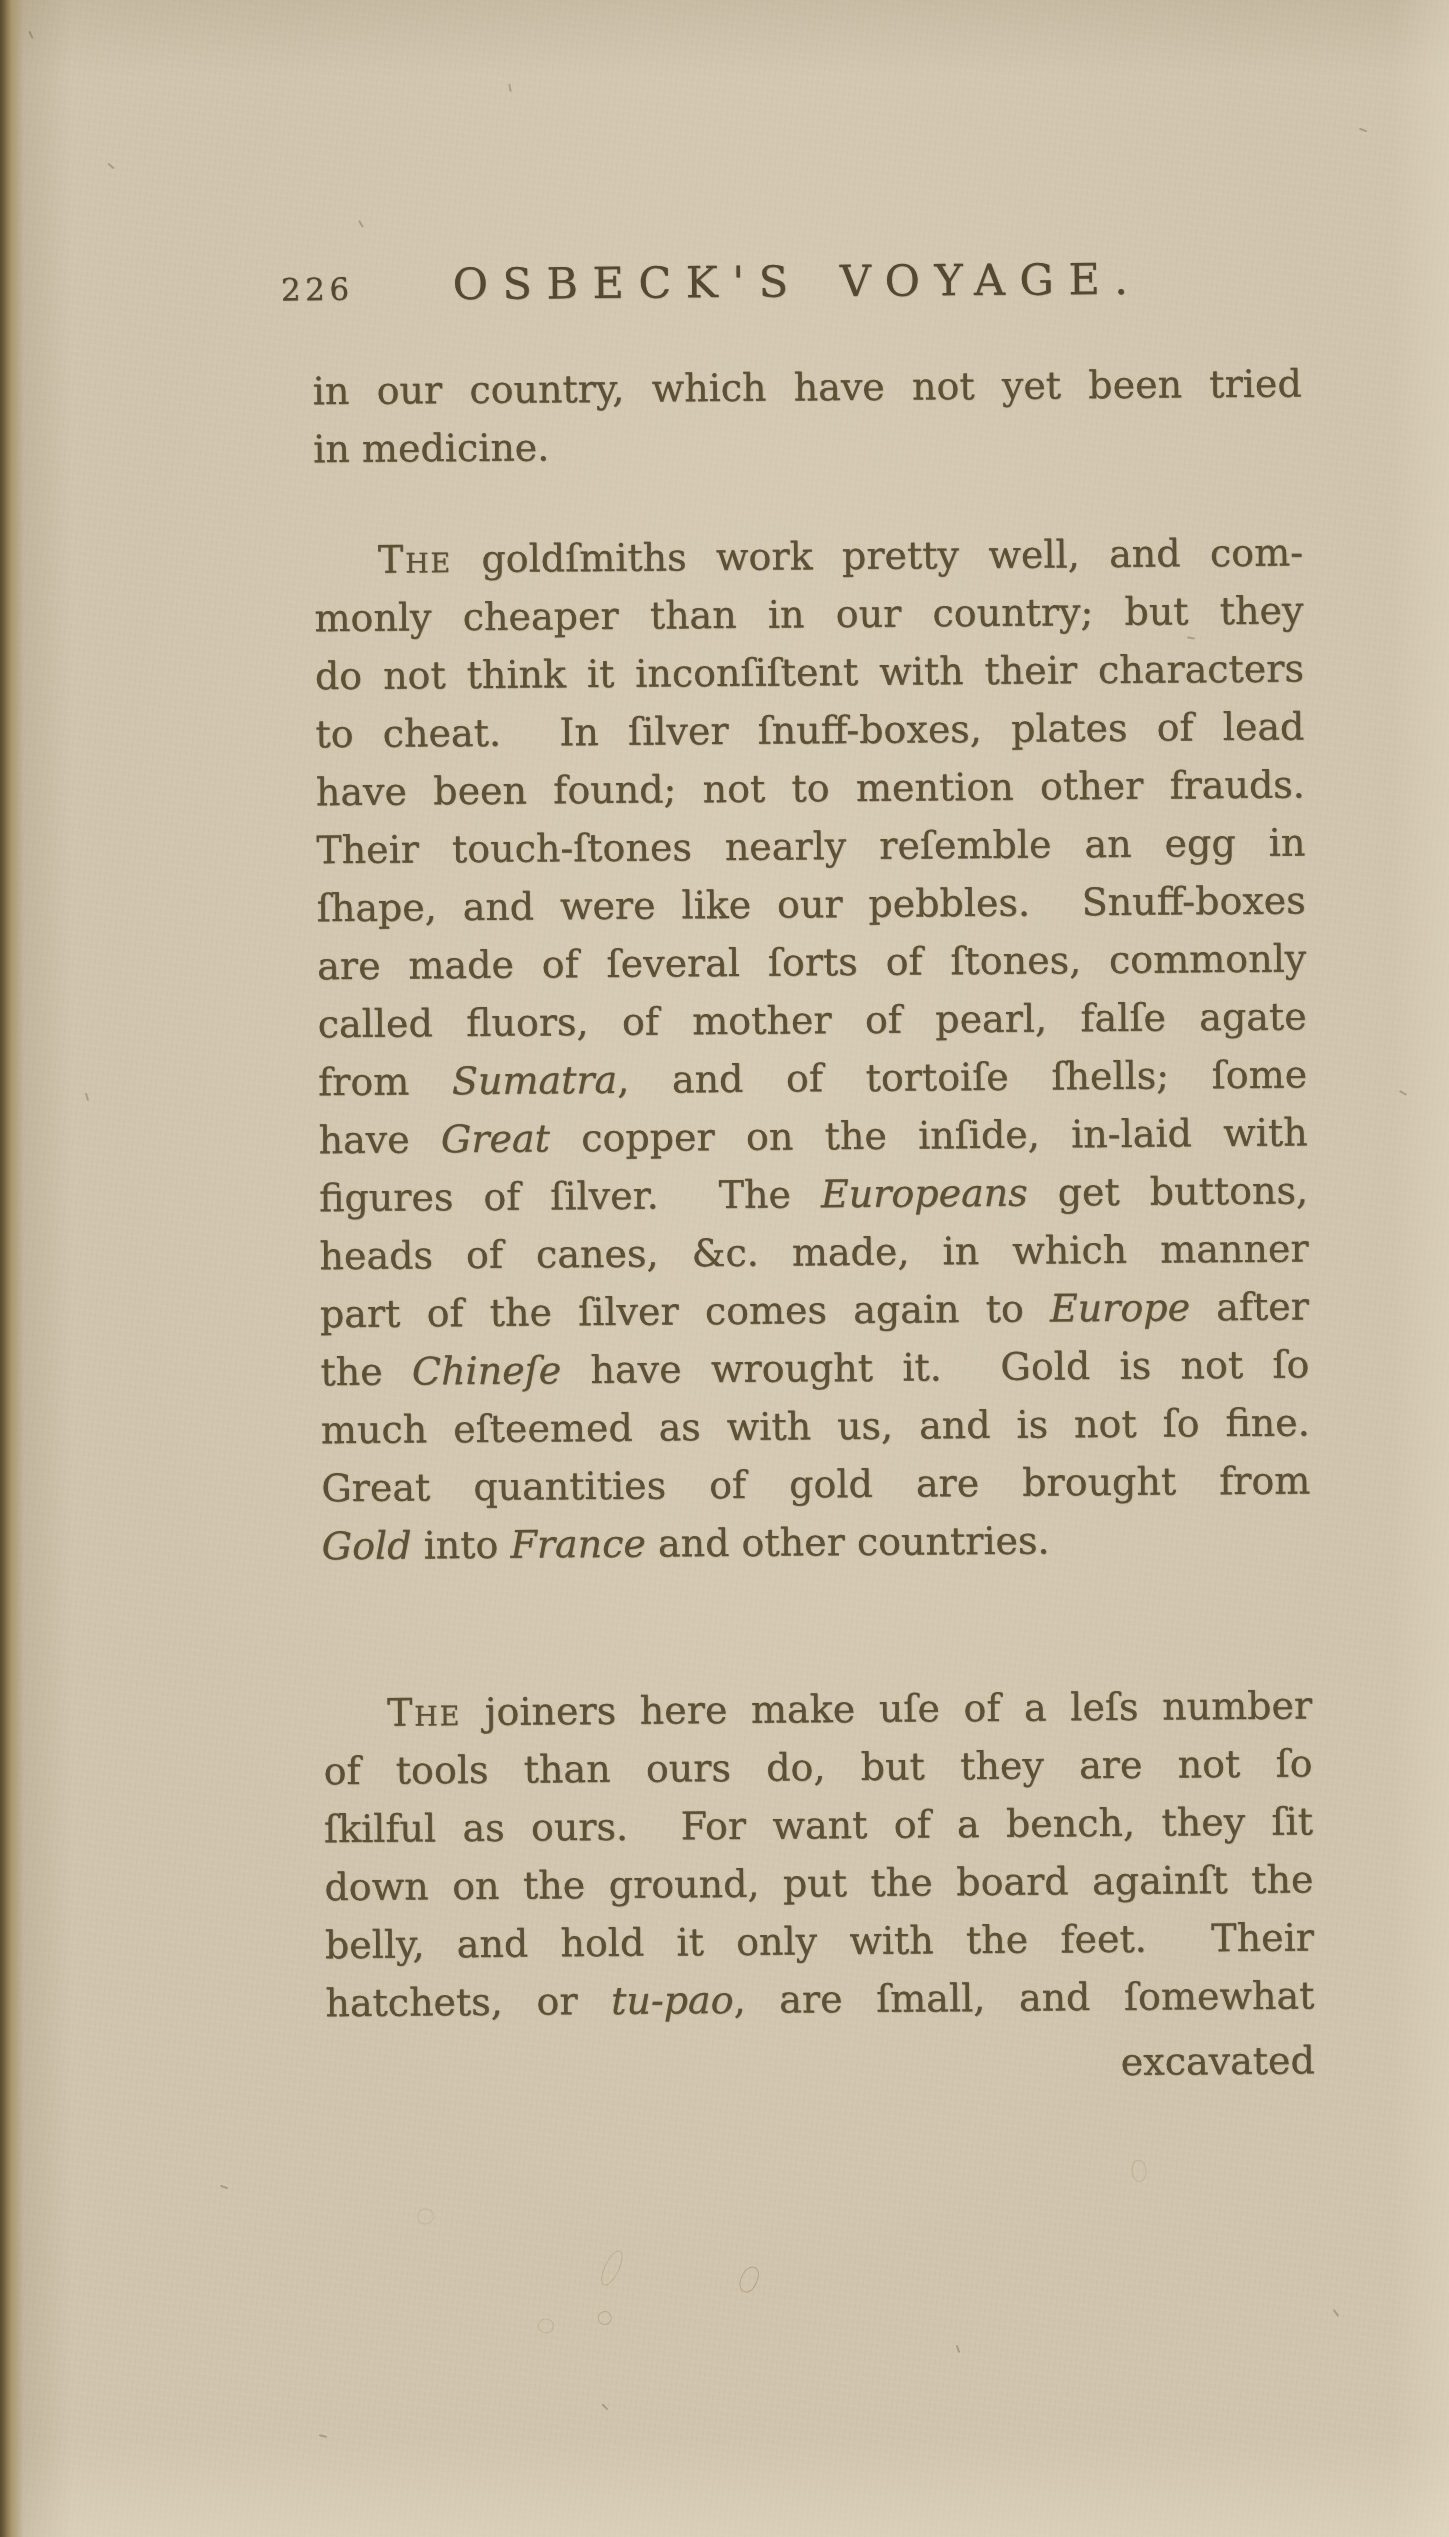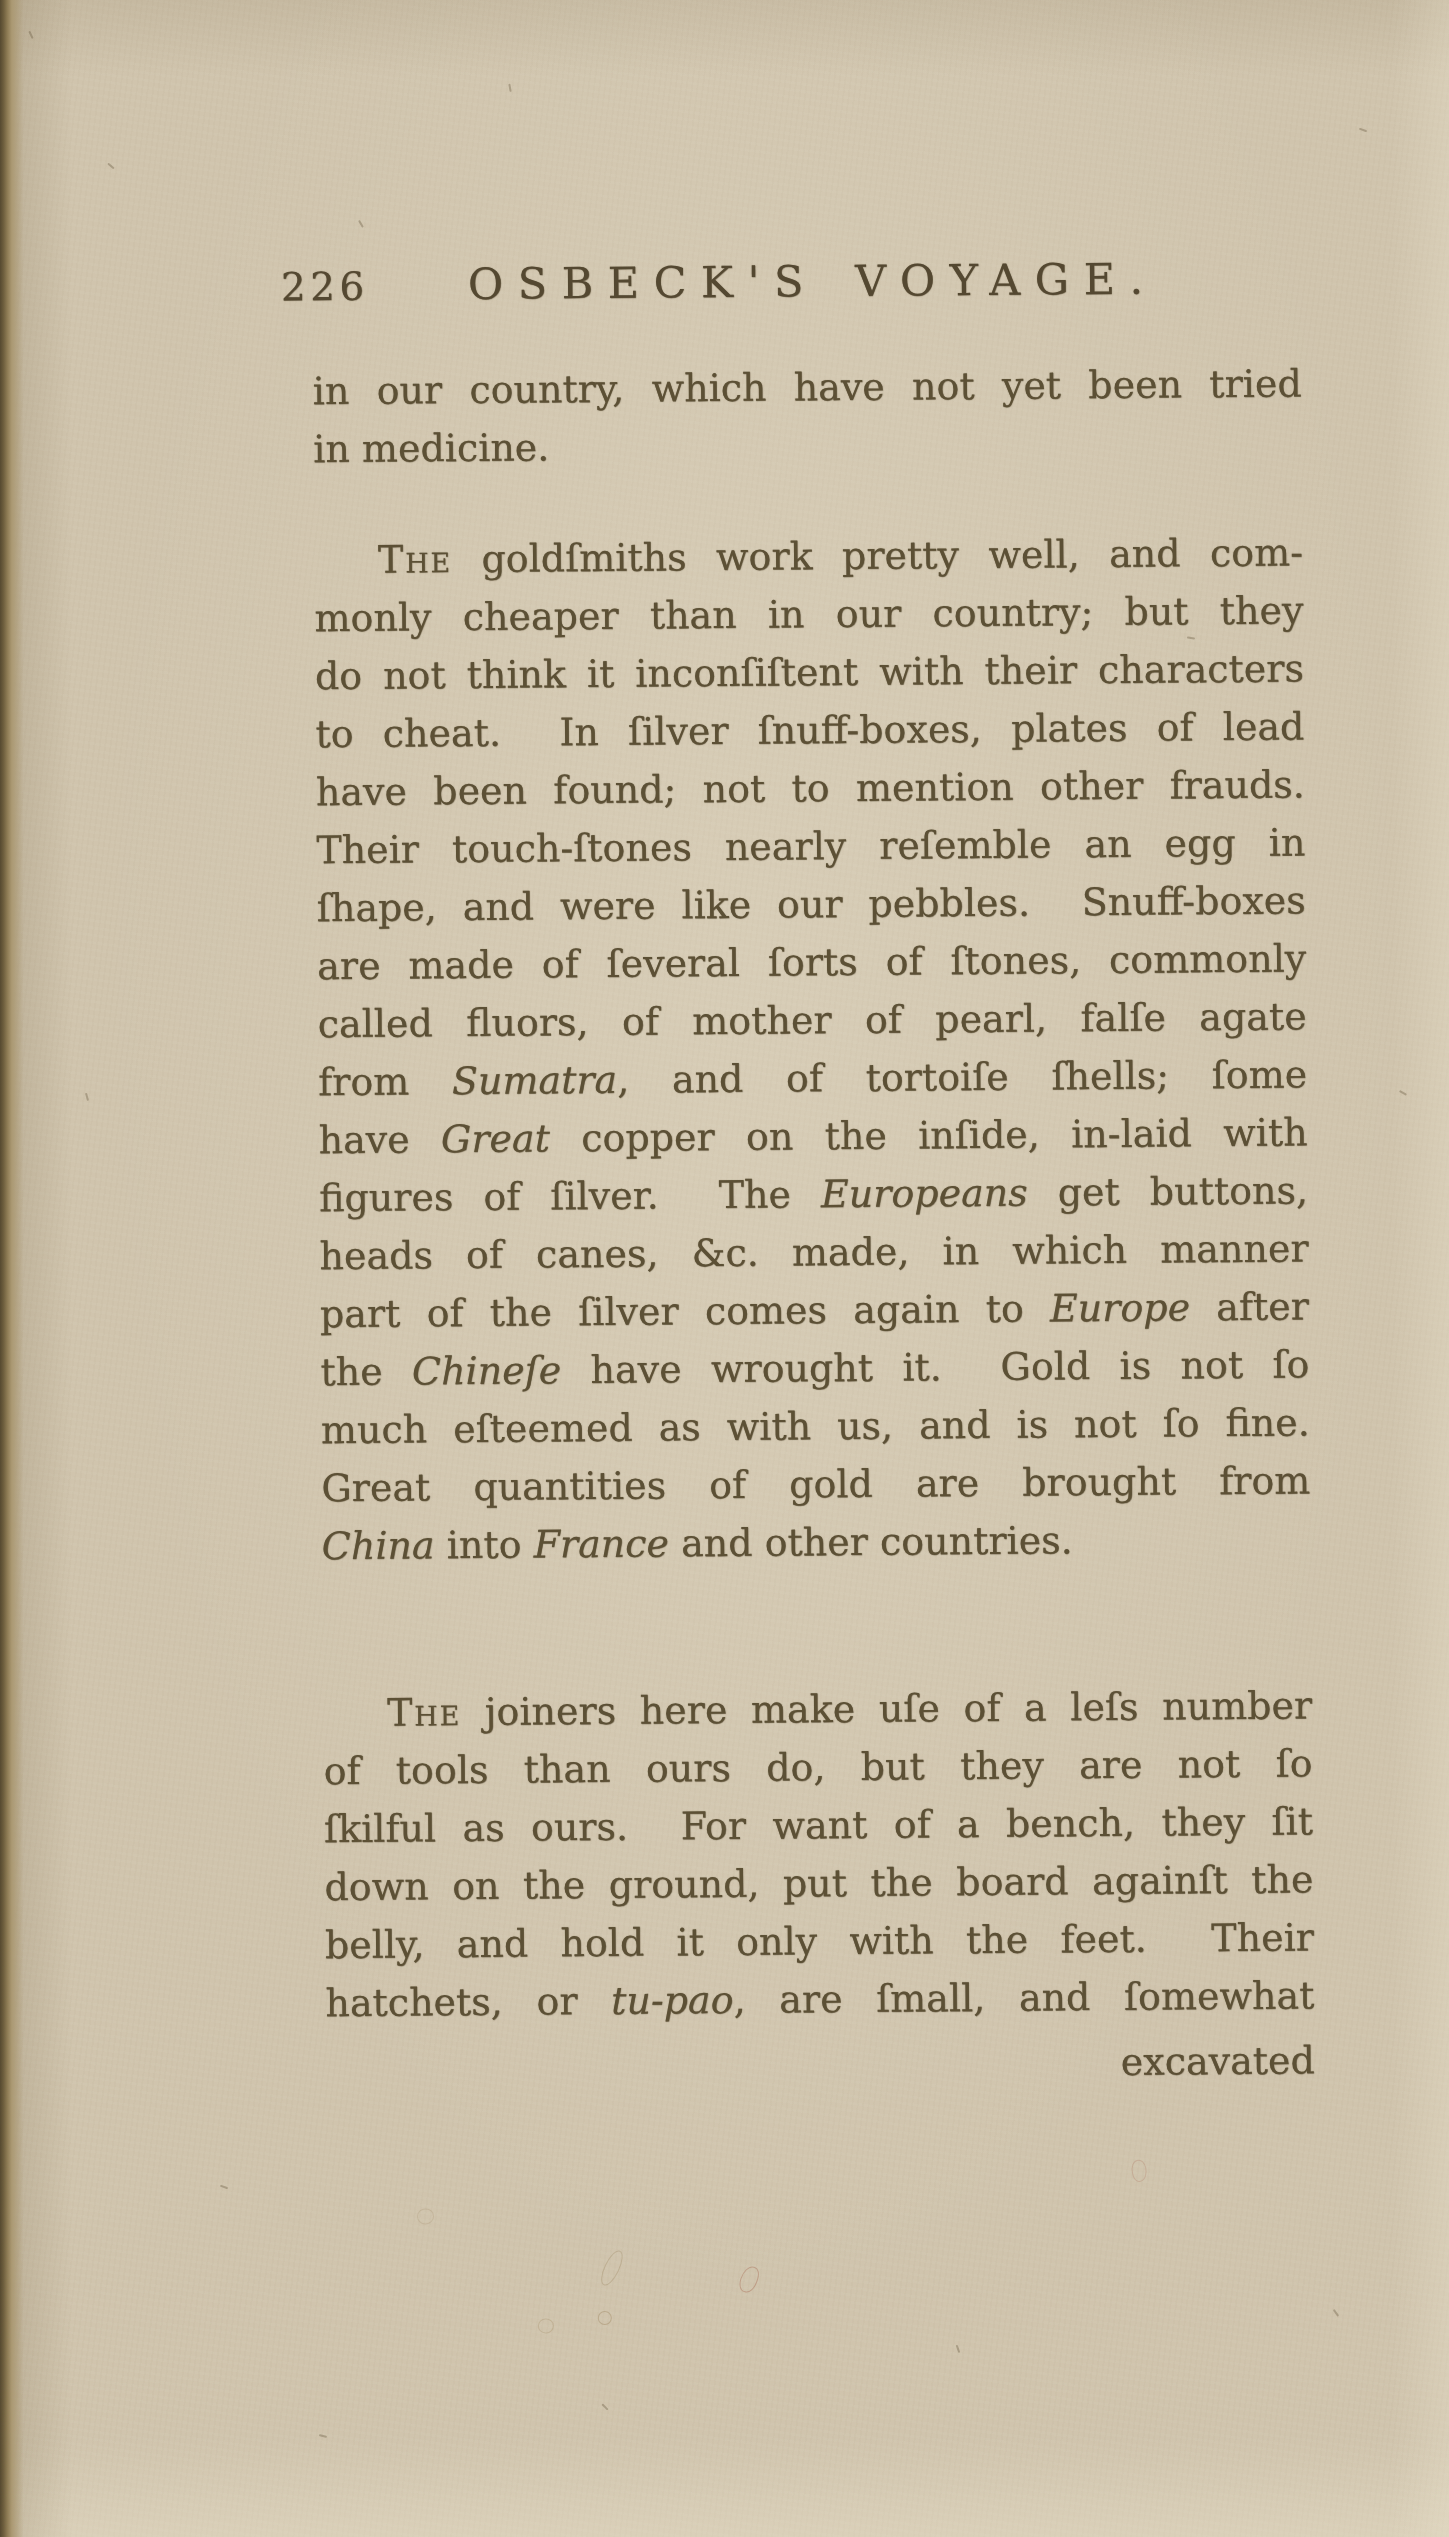--- a/index.html
+++ b/index.html
@@ -43,21 +43,21 @@
   }
   #page-header {
     position: relative;
     height: 47px; line-height: 47px;
     white-space: nowrap;
     color: #544831;
   }
   #page-number {
     display: inline-block;
     margin-left: -31px;
-    font-size: 39px;
+    font-size: 31px;
     letter-spacing: 4.5px;
   }
   #running-title {
     display: inline-block;
     margin-left: 87px;
     font-size: 43px;
     letter-spacing: 14.5px;
     word-spacing: 9px;
   }
   .para { margin-top: 53px; }
@@ -119,21 +119,21 @@
             <div class="line">are made of ſeveral ſorts of ſtones, commonly</div>
             <div class="line">called fluors, of mother of pearl, falſe agate</div>
             <div class="line">from <i>Sumatra</i>, and of tortoiſe ſhells; ſome</div>
             <div class="line">have <i>Great</i> copper on the inſide, in-laid with</div>
             <div class="line">figures of ſilver.  The <i>Europeans</i> get buttons,</div>
             <div class="line">heads of canes, &amp;c. made, in which manner</div>
             <div class="line">part of the ſilver comes again to <i>Europe</i> after</div>
             <div class="line">the <i>Chineſe</i> have wrought it.  Gold is not ſo</div>
             <div class="line">much eſteemed as with us, and is not ſo fine.</div>
             <div class="line">Great quantities of gold are brought from</div>
-            <div class="line no-stretch"><i>China</i> into <i>France</i> and other countries.</div>
+            <div class="line no-stretch"><i>Gold</i> into <i>France</i> and other countries.</div>
           </div>
           <div class="para p3 indented">
             <div class="line"><span class="sc">The</span> joiners here make uſe of a leſs number</div>
             <div class="line">of tools than ours do, but they are not ſo</div>
             <div class="line">ſkilful as ours.  For want of a bench, they ſit</div>
             <div class="line">down on the ground, put the board againſt the</div>
             <div class="line">belly, and hold it only with the feet.  Their</div>
             <div class="line">hatchets, or <i>tu-pao</i>, are ſmall, and ſomewhat</div>
           </div>
         </div>

